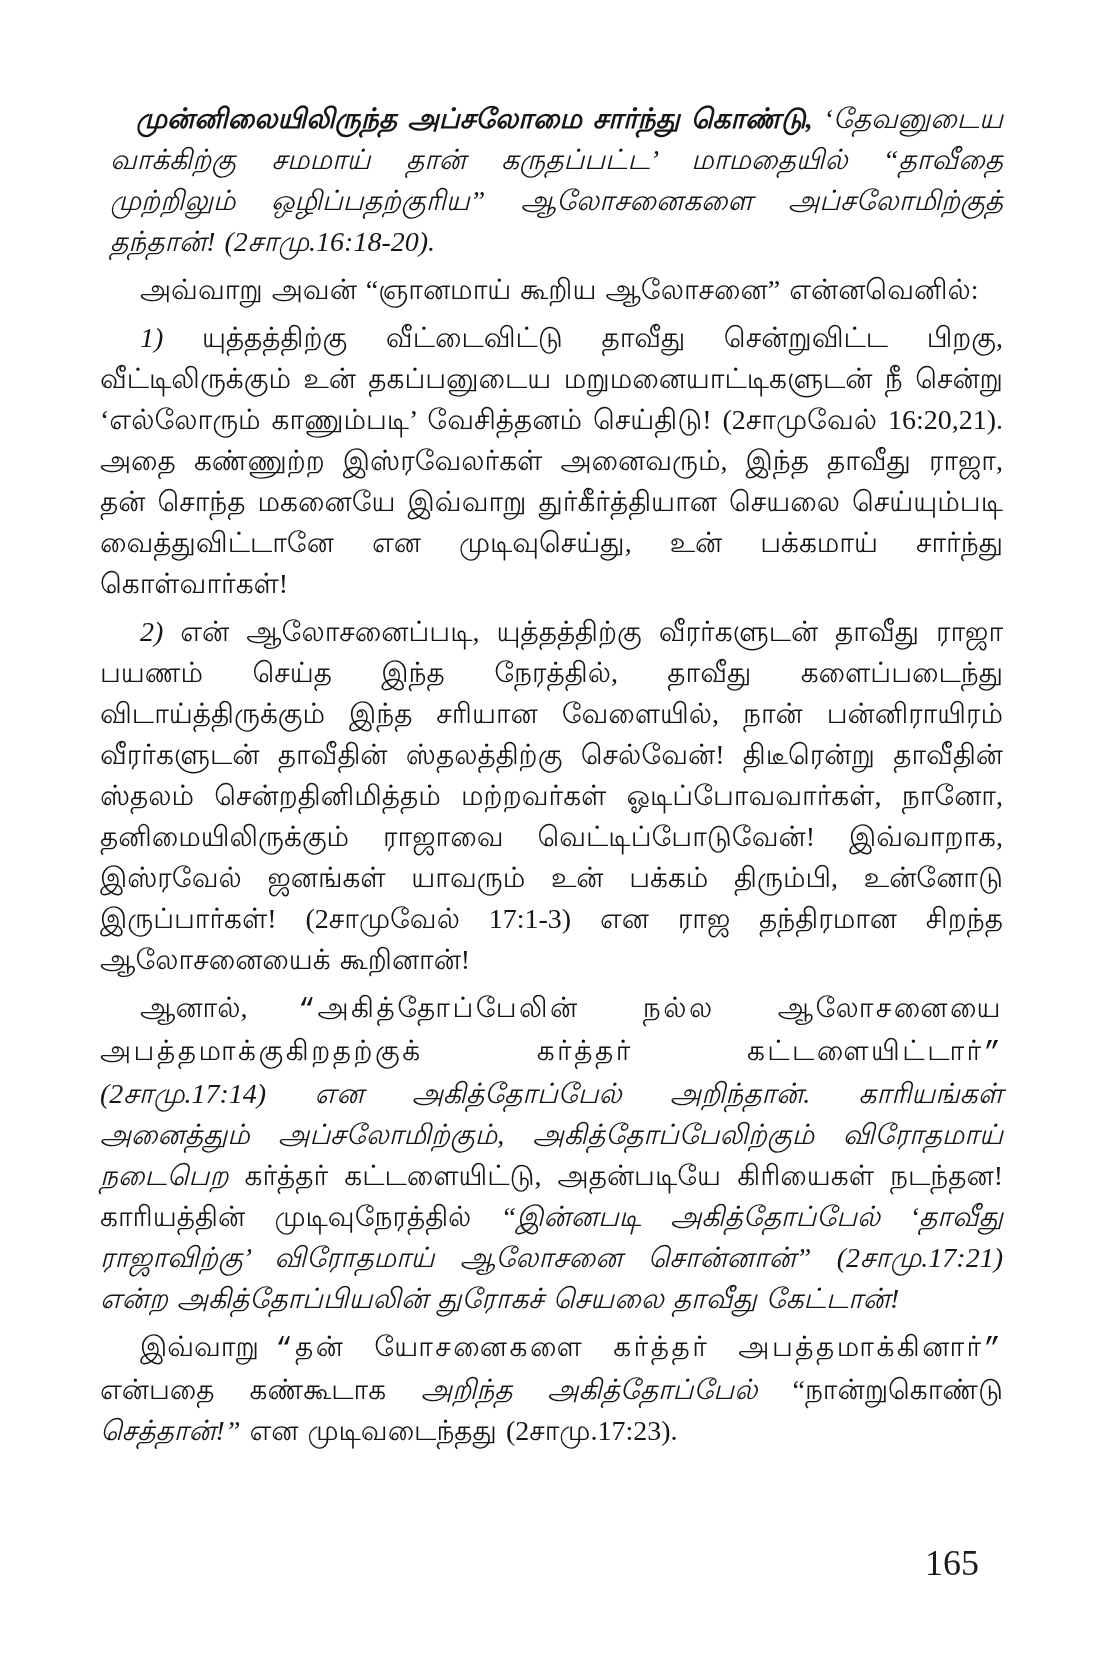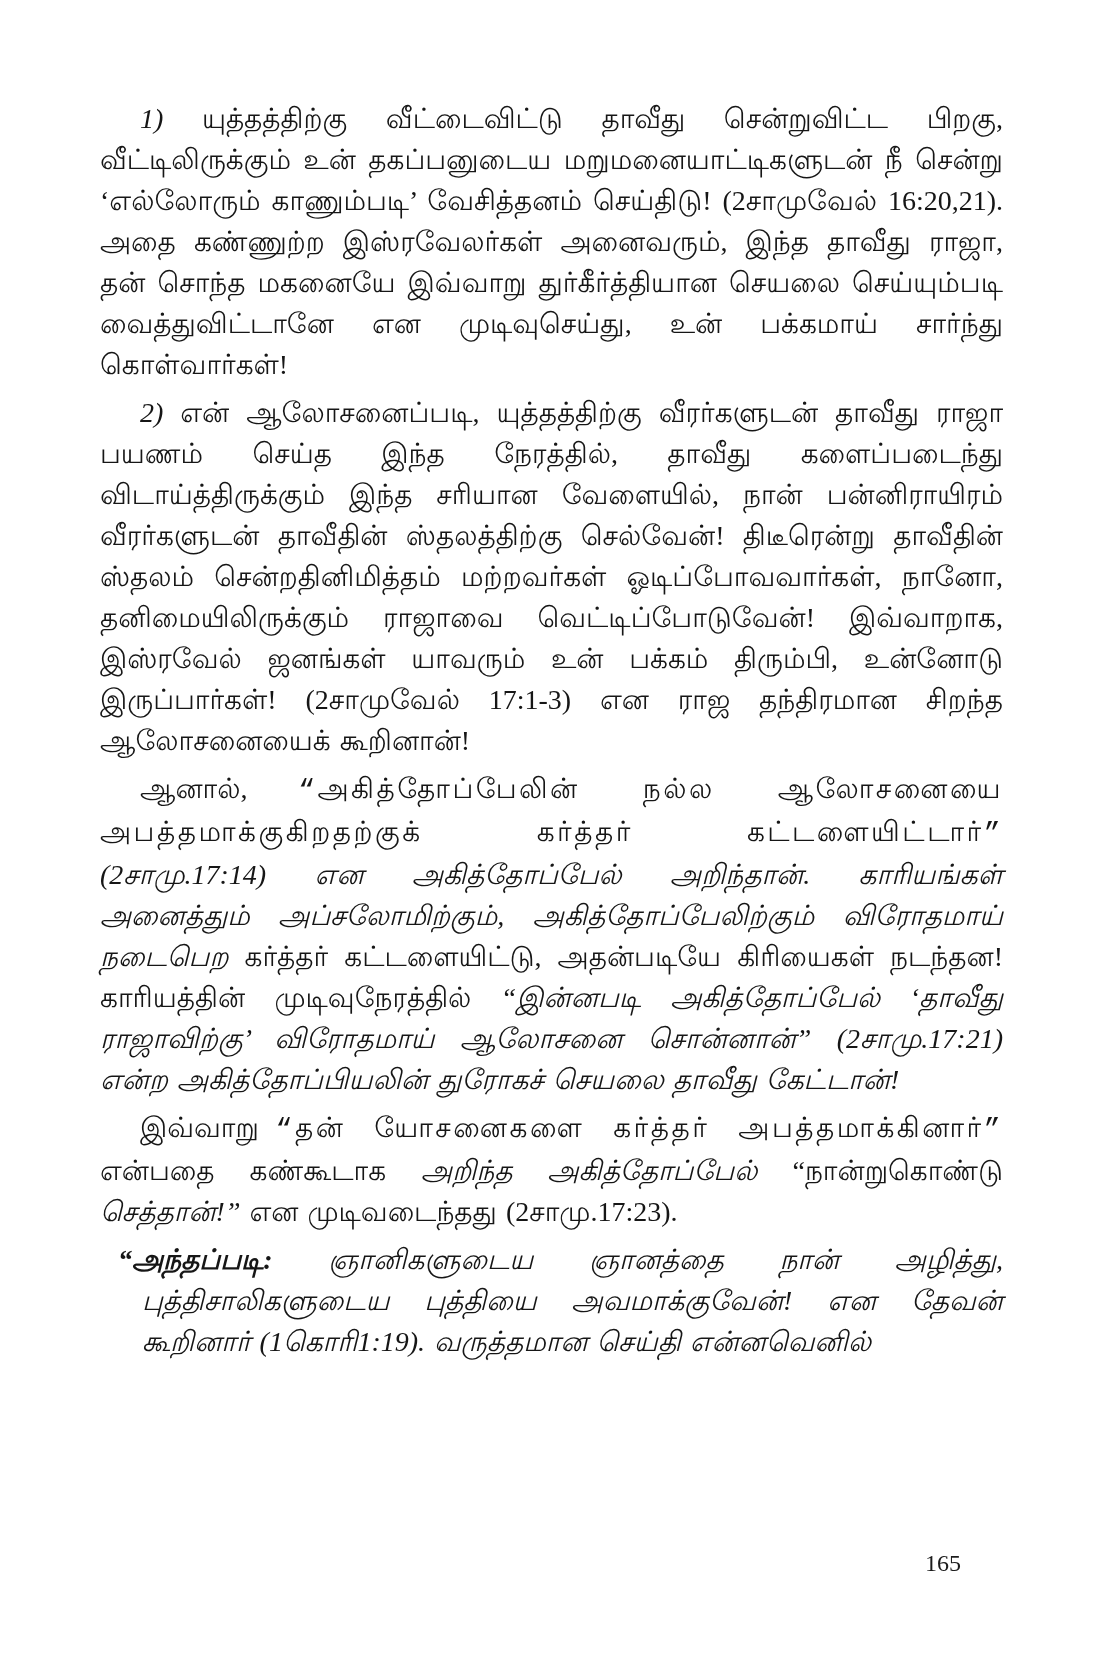--- a/index.html
+++ b/index.html
@@ -47,31 +47,32 @@
     font-style: italic;
   }
   .seg.regular    { font-style: normal; }
   .seg.italic     { font-style: italic; }
   .seg.bold-italic{ font-style: italic; font-weight: bold; }
   .seg.spaced     { font-style: normal; letter-spacing: 2.5px; font-family: Liberation Mono, monospace; }
   .page-number {
     position: absolute;
     top: 1541px;
     left: 925px;
-    font-size: 24px;
+    font-size: 36px;
     line-height: 44px;
     color: #1c1c1c;
     font-family: "Liberation Serif", serif;
   }
 </style>
 </head>
 <body>
 
 <div class="page">
   <main class="text-column">
+      <p class="para opening-quote"><span class="seg bold-italic">முன்னிலையிலிருந்த அப்சலோமை சார்ந்து கொண்டு, </span><span class="seg italic">‘தேவனுடைய வாக்கிற்கு சமமாய் தான் கருதப்பட்ட’ மாமதையில் “தாவீதை முற்றிலும் ஒழிப்பதற்குரிய” ஆலோசனைகளை அப்சலோமிற்குத் தந்தான்! (2சாமு.16:18-20).</span></p>
+      <p class="para indent"><span class="seg regular">அவ்வாறு அவன் “ஞானமாய் கூறிய ஆலோசனை” என்னவெனில்:</span></p>
       <p class="para indent"><span class="seg italic">1) </span><span class="seg regular">யுத்தத்திற்கு வீட்டைவிட்டு தாவீது சென்றுவிட்ட பிறகு, வீட்டிலிருக்கும் உன் தகப்பனுடைய மறுமனையாட்டிகளுடன் நீ சென்று ‘எல்லோரும் காணும்படி’ வேசித்தனம் செய்திடு! (2சாமுவேல் 16:20,21). அதை கண்ணுற்ற இஸ்ரவேலர்கள் அனைவரும், இந்த தாவீது ராஜா, தன் சொந்த மகனையே இவ்வாறு துர்கீர்த்தியான செயலை செய்யும்படி வைத்துவிட்டானே என முடிவுசெய்து, உன் பக்கமாய் சார்ந்து கொள்வார்கள்!</span></p>
       <p class="para indent"><span class="seg italic">2) </span><span class="seg regular">என் ஆலோசனைப்படி, யுத்தத்திற்கு வீரர்களுடன் தாவீது ராஜா பயணம் செய்த இந்த நேரத்தில், தாவீது களைப்படைந்து விடாய்த்திருக்கும் இந்த சரியான வேளையில், நான் பன்னிராயிரம் வீரர்களுடன் தாவீதின் ஸ்தலத்திற்கு செல்வேன்! திடீரென்று தாவீதின் ஸ்தலம் சென்றதினிமித்தம் மற்றவர்கள் ஓடிப்போவவார்கள், நானோ, தனிமையிலிருக்கும் ராஜாவை வெட்டிப்போடுவேன்! இவ்வாறாக, இஸ்ரவேல் ஜனங்கள் யாவரும் உன் பக்கம் திரும்பி, உன்னோடு இருப்பார்கள்! (2சாமுவேல் 17:1-3) என ராஜ தந்திரமான சிறந்த ஆலோசனையைக் கூறினான்!</span></p>
       <p class="para indent"><span class="seg regular">ஆனால், </span><span class="seg spaced">“அகித்தோப்பேலின் நல்ல ஆலோசனையை அபத்தமாக்குகிறதற்குக் கர்த்தர் கட்டளையிட்டார்” </span><span class="seg italic">(2சாமு.17:14) என அகித்தோப்பேல் அறிந்தான். காரியங்கள் அனைத்தும் அப்சலோமிற்கும், அகித்தோப்பேலிற்கும் விரோதமாய் நடைபெற </span><span class="seg regular">கர்த்தர் கட்டளையிட்டு, அதன்படியே கிரியைகள் நடந்தன! காரியத்தின் முடிவுநேரத்தில் </span><span class="seg italic">“இன்னபடி அகித்தோப்பேல் ‘தாவீது ராஜாவிற்கு’ விரோதமாய் ஆலோசனை சொன்னான்” (2சாமு.17:21) என்ற அகித்தோப்பியலின் துரோகச் செயலை தாவீது கேட்டான்!</span></p>
       <p class="para indent"><span class="seg regular">இவ்வாறு </span><span class="seg spaced">“தன் யோசனைகளை கர்த்தர் அபத்தமாக்கினார்” </span><span class="seg regular">என்பதை கண்கூடாக </span><span class="seg italic">அறிந்த அகித்தோப்பேல் </span><span class="seg regular">“நான்றுகொண்டு </span><span class="seg italic">செத்தான்!” </span><span class="seg regular">என முடிவடைந்தது (2சாமு.17:23).</span></p>
-      <p class="para closing-quote"><span class="seg bold-italic">“அந்தப்படி: </span><span class="seg italic">ஞானிகளுடைய ஞானத்தை நான் அழித்து, புத்திசாலிகளுடைய புத்தியை அவமாக்குவேன்! என தேவன் கூறினார் (1கொரி1:19). வருத்தமான செய்தி என்னவெனில்</span></p>
     </main>
   <div class="page-number">165</div>
 </div>
 
 </body></html>

